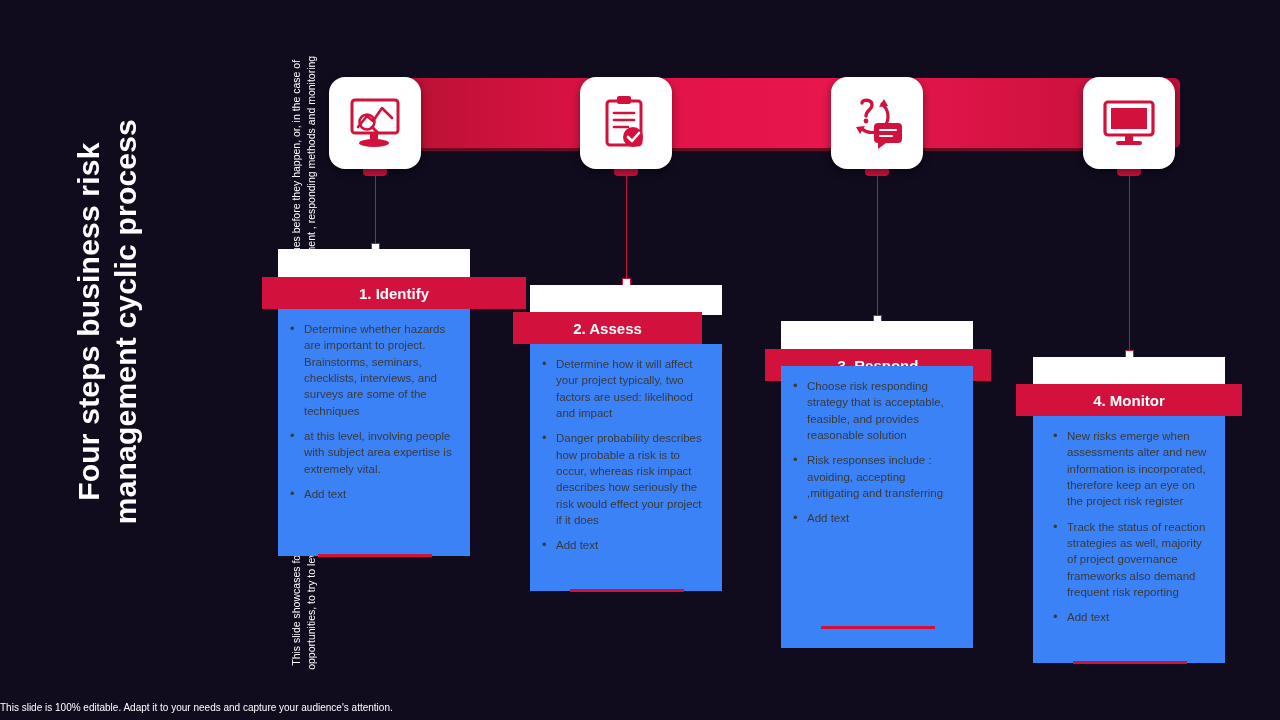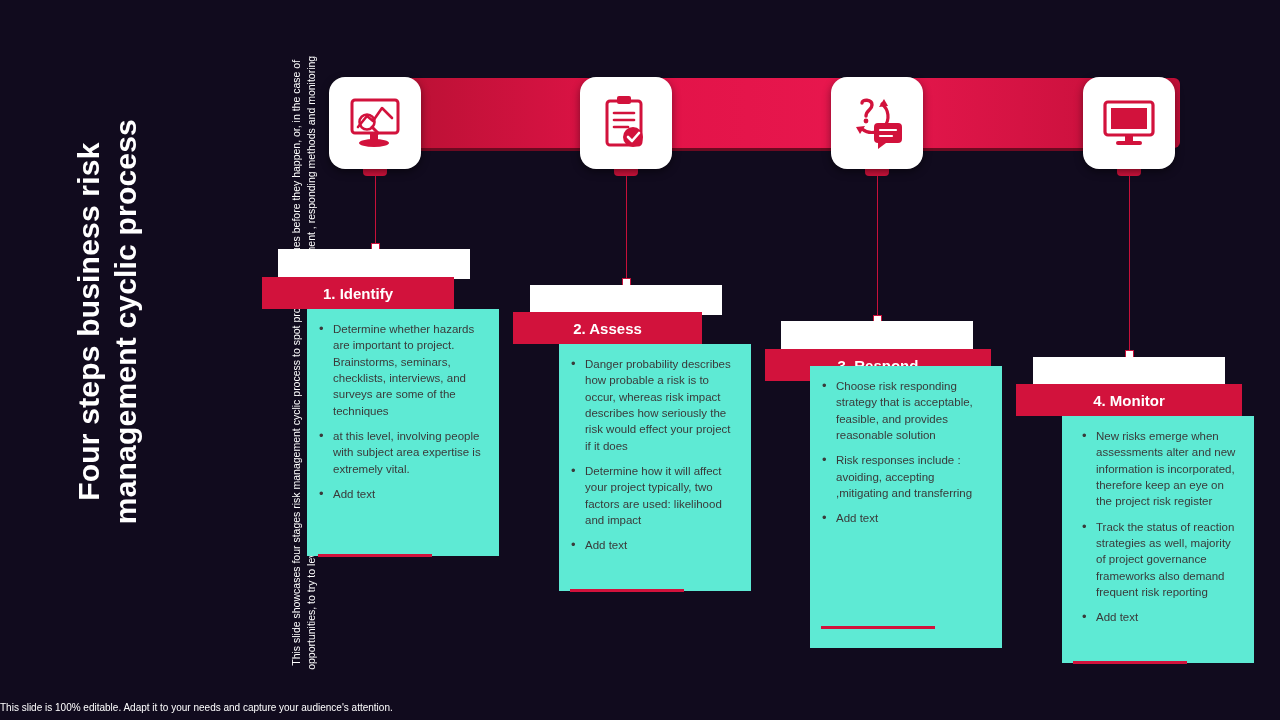--- a/index.html
+++ b/index.html
@@ -116,22 +116,21 @@
     height: 32px;
     display: flex;
     align-items: center;
     justify-content: center;
     color: #ffffff;
     font-size: 15px;
     font-weight: bold;
   }
   .panel-body {
     position: absolute;
-    background: #5eead4;
-    margin-left: 29px;
+    background: #3b82f6;
   }
   .panel-underline {
     position: absolute;
     height: 3px;
     background: #d2123c;
   }
   .bullets {
     margin: 0;
     padding: 12px 14px 0 10px;
     list-style: none;
@@ -242,42 +241,42 @@
       <rect x="4" y="3" width="48" height="33" rx="3" fill="none" stroke="#d2123c" stroke-width="3.2"></rect>
       <rect x="10" y="9" width="36" height="21" fill="#d2123c"></rect>
       <rect x="24" y="36" width="8" height="6" fill="#d2123c"></rect>
       <rect x="15" y="42" width="26" height="4" rx="2" fill="#d2123c"></rect>
     </svg>
   </span>
 </div>
 
 <div class="panel">
   <div class="panel-top" style="left:278px; top:249px; width:192px;"></div>
-  <div class="panel-head" style="left:262px; top:277px; width:192px;">
+  <div class="panel-head" style="left:262px; top:277px; width:264px;">
     <span>1. Identify</span>
   </div>
   <div class="panel-body" style="left:278px; top:309px; width:192px; height:247px;">
     <ul class="bullets">
       <li>Determine whether hazards are important to project. Brainstorms, seminars, checklists, interviews, and surveys are some of the techniques</li>
       <li>at this level, involving people with subject area expertise is extremely vital.</li>
       <li>Add text</li>
     </ul>
   </div>
   <div class="panel-underline" style="left:318px; top:554px; width:114px;"></div>
 </div>
 
 <div class="panel">
   <div class="panel-top" style="left:530px; top:285px; width:192px;"></div>
   <div class="panel-head" style="left:513px; top:312px; width:189px;">
     <span>2. Assess</span>
   </div>
   <div class="panel-body" style="left:530px; top:344px; width:192px; height:247px;">
     <ul class="bullets">
+      <li>Determine how it will affect your project typically, two factors are used: likelihood and impact</li>
       <li>Danger probability describes how probable a risk is to occur, whereas risk impact describes how seriously the risk would effect your project if it does</li>
-      <li>Determine how it will affect your project typically, two factors are used: likelihood and impact</li>
       <li>Add text</li>
     </ul>
   </div>
   <div class="panel-underline" style="left:570px; top:589px; width:114px;"></div>
 </div>
 
 <div class="panel">
   <div class="panel-top" style="left:781px; top:321px; width:192px;"></div>
   <div class="panel-head" style="left:765px; top:349px; width:226px;">
     <span>3. Respond</span>

